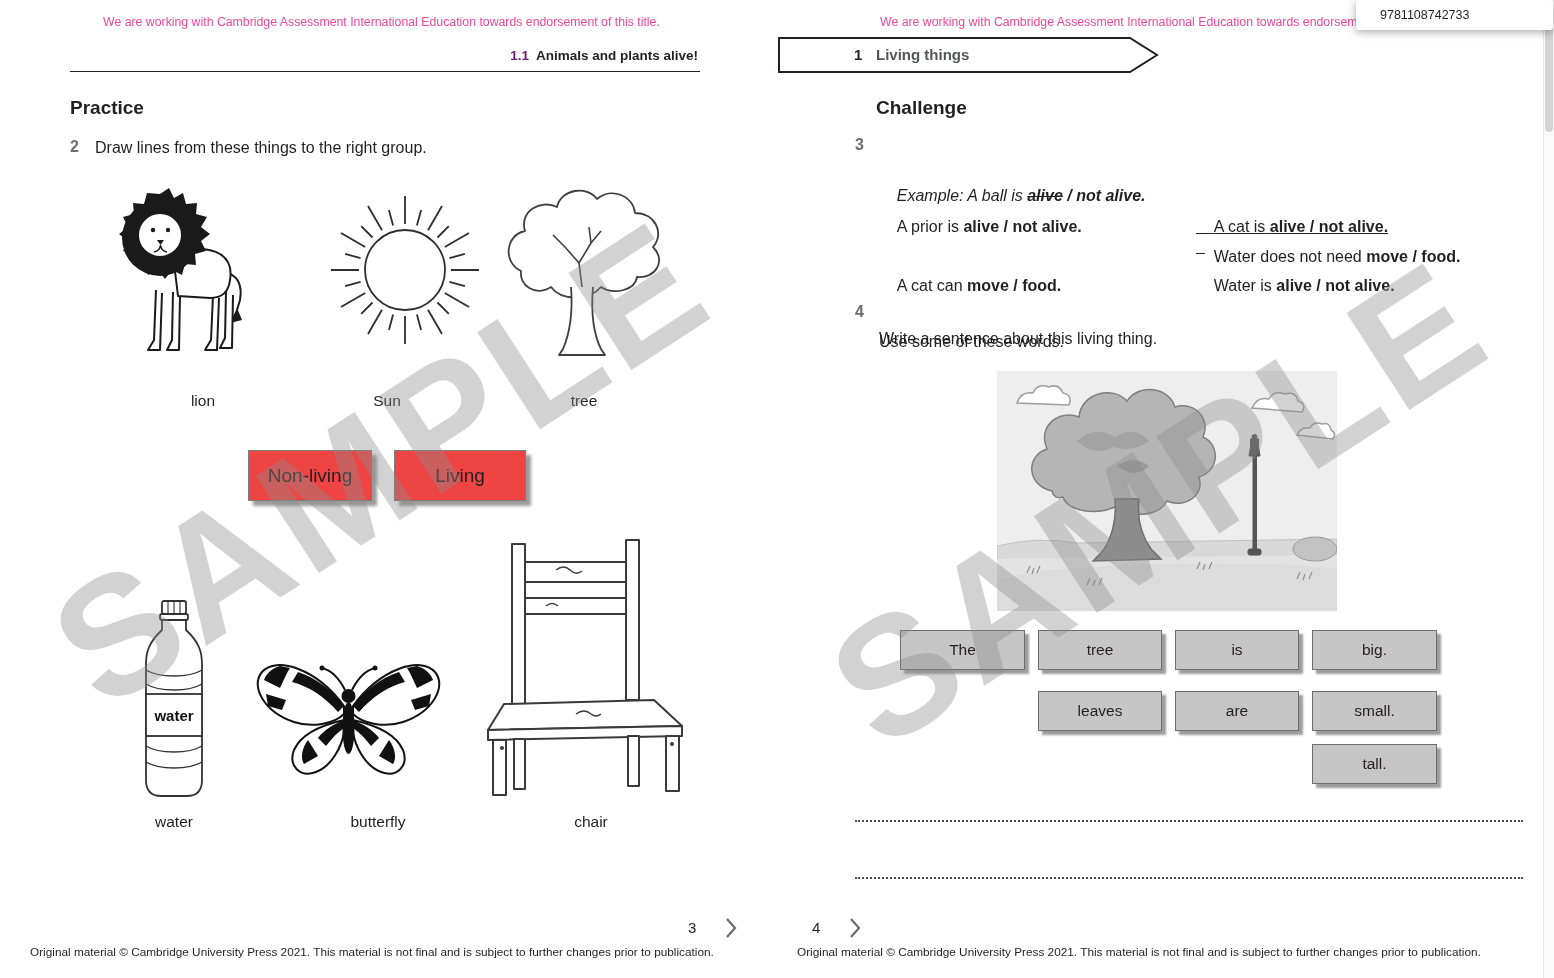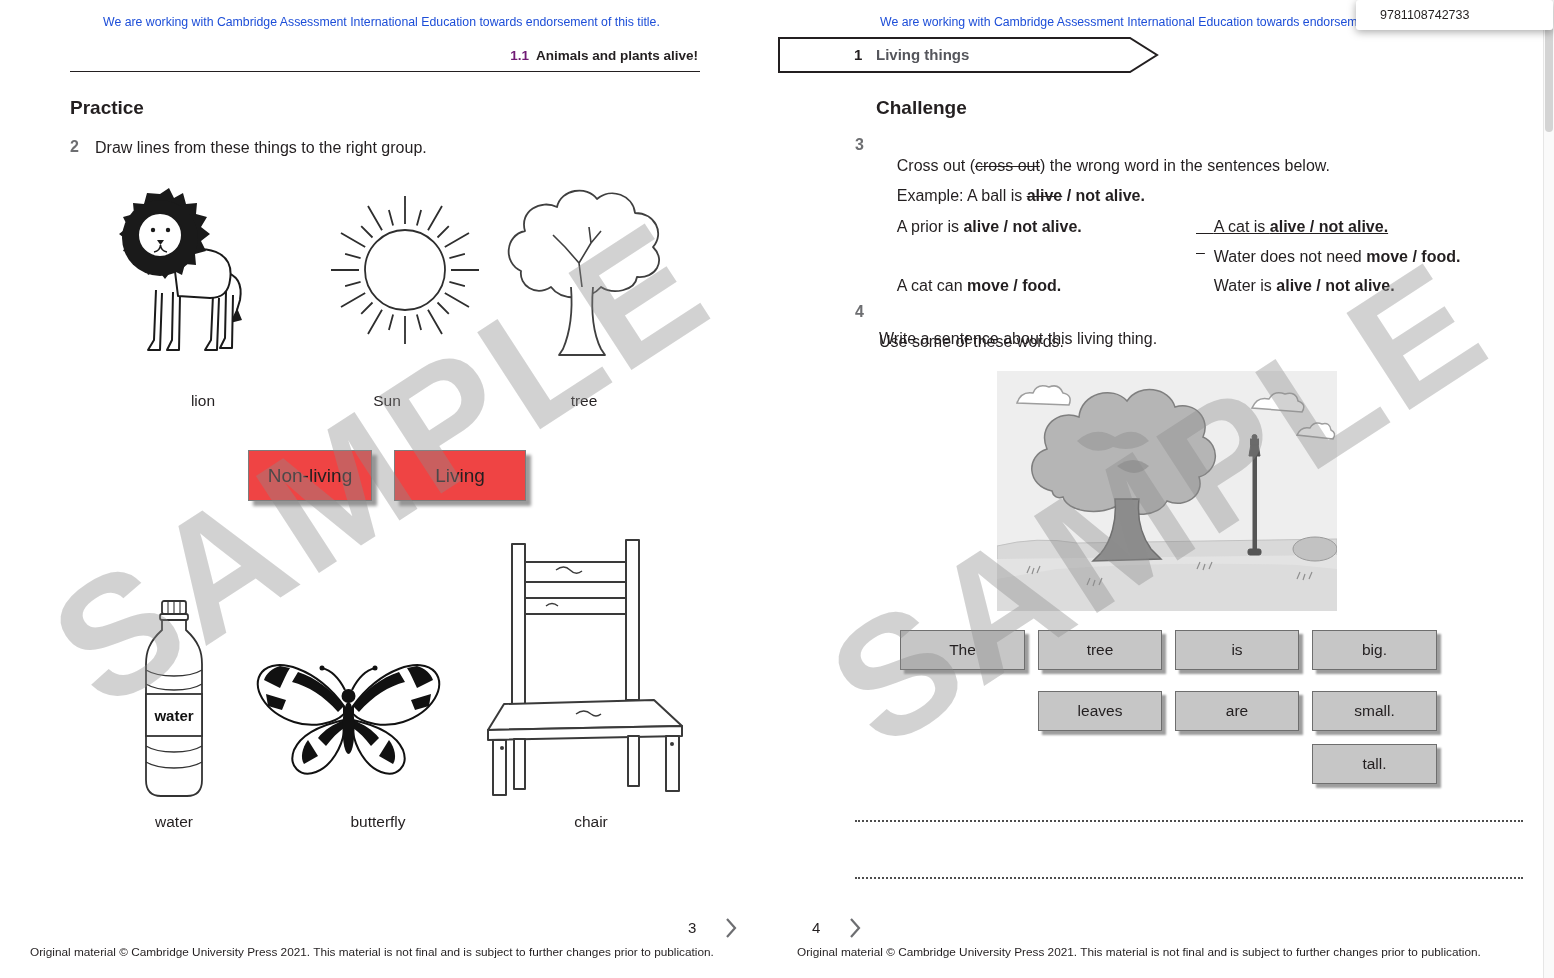--- a/index.html
+++ b/index.html
@@ -1,19 +1,19 @@
 <!DOCTYPE html>
 <html><head>
 <meta charset="utf-8">
 <style>
   html,body{margin:0;padding:0;background:#ffffff;}
   .canvas{position:relative;width:1554px;height:978px;background:#fff;overflow:hidden;
           font-family:"Liberation Sans","DejaVu Sans",sans-serif;color:#231f20;}
   .abs{position:absolute;}
-  .hdr{font-size:12.3px;color:#1d4ed8;}
+  .hdr{font-size:12.3px;color:#ec4899;}
   .secref{font-size:13.5px;font-weight:700;text-align:right;}
   .secnum{color:#701a75;margin-right:7px;}
   .h1{font-size:19px;font-weight:700;}
   .qnum{font-size:16px;font-weight:700;color:#6d6e71;}
   .body-txt{font-size:16px;line-height:1.25;white-space:pre-wrap;}
   .strike{text-decoration:line-through;}
   b{font-weight:700;}
   .rule{border-top:1.6px solid #231f20;}
   .lbl{font-size:15.5px;text-align:center;}
   .gbox{background:#ef4444;border:1px solid #7c7c7c;box-shadow:5px 5px 3px #9b9b9b;
@@ -178,25 +178,22 @@
     <svg class="abs" style="left:0;top:0;" width="385" height="36" viewBox="0 0 385 36">
       <polygon points="1,1 352,1 379,18 352,35 1,35" fill="#fff" stroke="#231f20" stroke-width="2"></polygon>
     </svg>
     <span class="abs banner-num" style="left:76px;top:9px;">1</span>
     <span class="abs banner-title" style="left:90px;top:9px;">Living things</span>
   </div>
 
   <div class="abs h1" style="left:876px;top:97px;">Challenge</div>
 
   <span class="abs qnum" style="left:855px;top:136px;">3</span>
-  <div class="abs body-txt" style="left:879px;top:136px;">
-    <span>Cross out (</span><span class="strike">cross out</span><span>) the wrong word in the sentences below.</span>
-  </div>
-
-  <div class="abs body-txt" style="left:879px;top:166px;">
+
+  <div class="abs body-txt" style="left:879px;top:166px;font-style:italic;">
     <span>Example: A ball is </span><b class="strike">alive</b><b> / not alive.</b>
   </div>
 
   <div class="abs body-txt" style="left:879px;top:197px;">
     <span>A prior is </span><b>alive / not alive.</b>
   </div>
   <div class="abs body-txt" style="left:879px;top:256px;">
     <span>A cat can </span><b>move / food.</b>
   </div>
 

